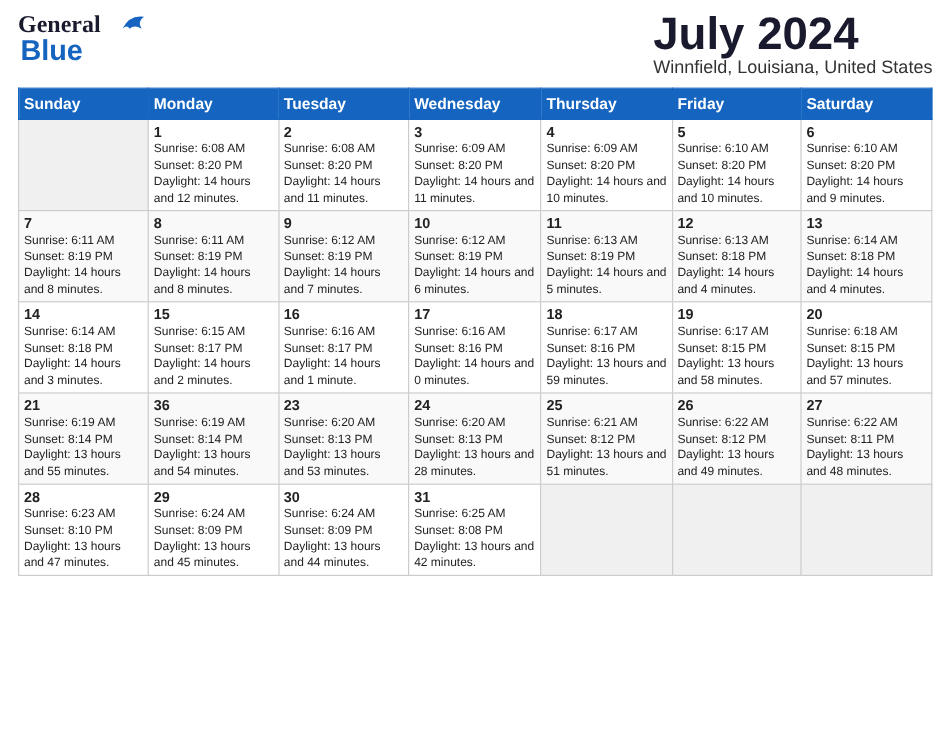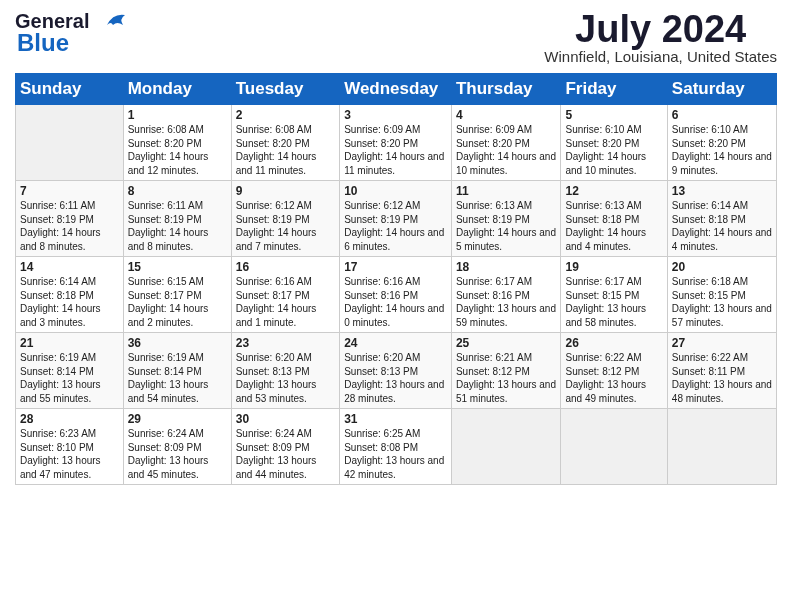--- a/index.html
+++ b/index.html
@@ -21,42 +21,42 @@
       margin-bottom: 8px;
     }
     .logo {
       display: flex;
       flex-direction: column;
       align-items: flex-start;
     }
     .logo-general { color: #1a1a2e; }
     .logo-blue { color: #1565c0; }
     .title-section {
-      text-align: center;
+      text-align: left;
     }
     .month-title {
       font-size: 38px;
       font-weight: bold;
       color: #1a1a2e;
       line-height: 1;
     }
     .location {
       font-size: 15px;
       color: #333;
       margin-top: 0;
     }
     .calendar {
       width: 100%;
       border-collapse: collapse;
       border: 1px solid #ccc;
     }
     .calendar th {
       background-color: #1565c0;
       color: #fff;
-      font-size: 17px;
+      font-size: 13px;
       padding: 5px 4px;
       text-align: left;
       border: 1px solid #1565c0;
       font-weight: bold;
     }
     .calendar td {
       vertical-align: top;
       border: 1px solid #ccc;
       padding: 3px 4px;
       width: 113px;
@@ -82,21 +82,21 @@
     .empty-cell {
       background: #f0f0f0 !important;
     }
   </style>
 </head>
 <body>
 
 <div class="container">
   <div class="header-section">
     <div class="logo">
-      <div style="display:flex;align-items:center;gap:16px;">
+      <div style="display:flex;align-items:center;gap:16px;font-family:Liberation Serif, serif;">
         <span class="logo-general" style="font-size:20px;font-weight:bold;color:#1a1a2e;">General</span>
         <span style="display:inline-block;">
           <svg width="22" height="18" viewBox="0 0 22 18" fill="none">
             <path d="M2 14 Q8 2 20 4 Q14 8 18 14 Q12 10 8 14 Q6 10 2 14Z" fill="#1565c0"></path>
           </svg>
         </span>
       </div>
       <span class="logo-blue" style="font-size:24px;font-weight:bold;color:#1565c0;margin-top:-4px;margin-left:2px;">Blue</span>
     </div>
     <div class="title-section">

